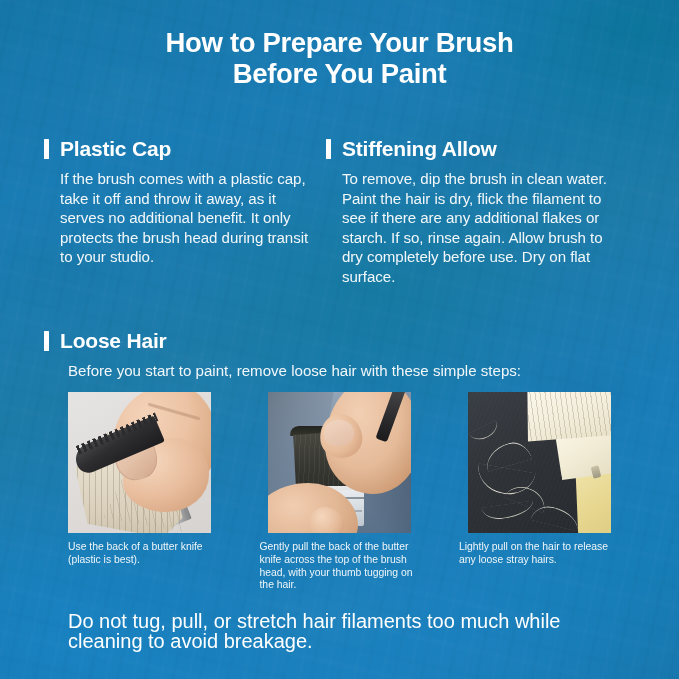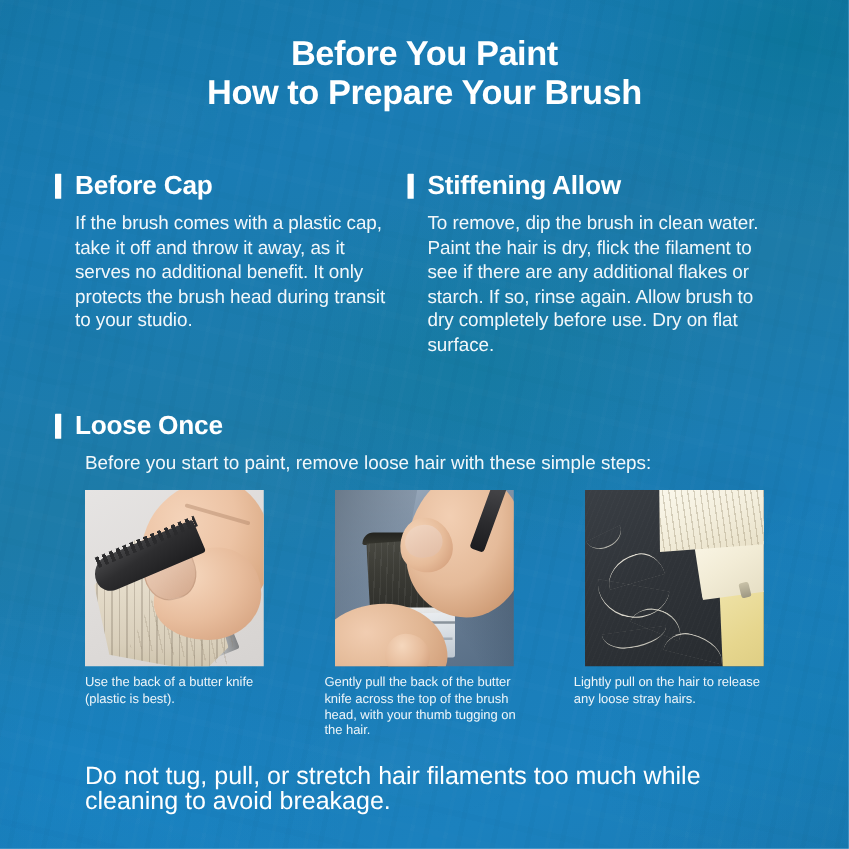--- a/index.html
+++ b/index.html
@@ -401,44 +401,44 @@
 
   <div class="bg-layer bg-base"></div>
   <div class="bg-layer bg-teal"></div>
   <div class="bg-layer bg-strokes"></div>
   <div class="bg-layer bg-blobs"></div>
   <div class="bg-layer bg-vignette"></div>
 
   <div class="content">
 
     <div class="title">
+      <span class="title-line">How to Prepare Your Brush</span>
       <span class="title-line">Before You Paint</span>
-      <span class="title-line">How to Prepare Your Brush</span>
     </div>
 
     <div class="col-left">
       <div class="sec-head">
         <div class="sec-bar"></div>
-        <div class="sec-title">Before Cap</div>
+        <div class="sec-title">Plastic Cap</div>
       </div>
       <div class="body-text">If the brush comes with a plastic cap, take it off and throw it away, as it serves no additional benefit. It only protects the brush head during transit to your studio.</div>
     </div>
 
     <div class="col-right">
       <div class="sec-head">
         <div class="sec-bar"></div>
         <div class="sec-title">Stiffening Allow</div>
       </div>
       <div class="body-text">To remove, dip the brush in clean water. Paint the hair is dry, flick the filament to see if there are any additional flakes or starch. If so, rinse again. Allow brush to dry completely before use. Dry on flat surface.</div>
     </div>
 
     <div class="sec-loose">
       <div class="sec-head">
         <div class="sec-bar"></div>
-        <div class="sec-title">Loose Once</div>
+        <div class="sec-title">Loose Hair</div>
       </div>
       <div class="loose-intro">Before you start to paint, remove loose hair with these simple steps:</div>
     </div>
 
     <div class="photo-row">
 
       <div class="photo p1">
         <div class="ferrule"></div>
         <div class="hair"></div>
         <div class="hair2"></div>

